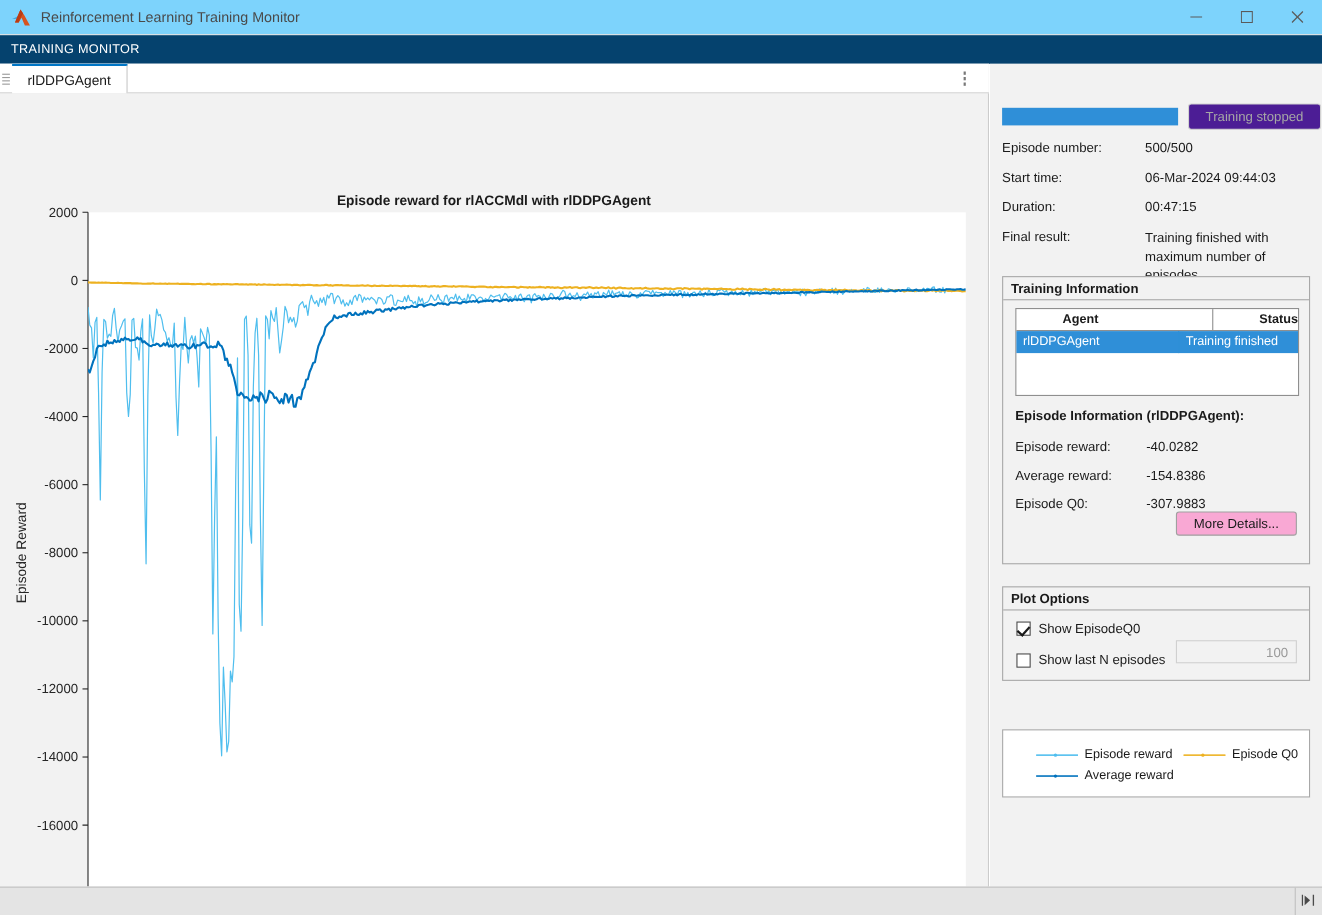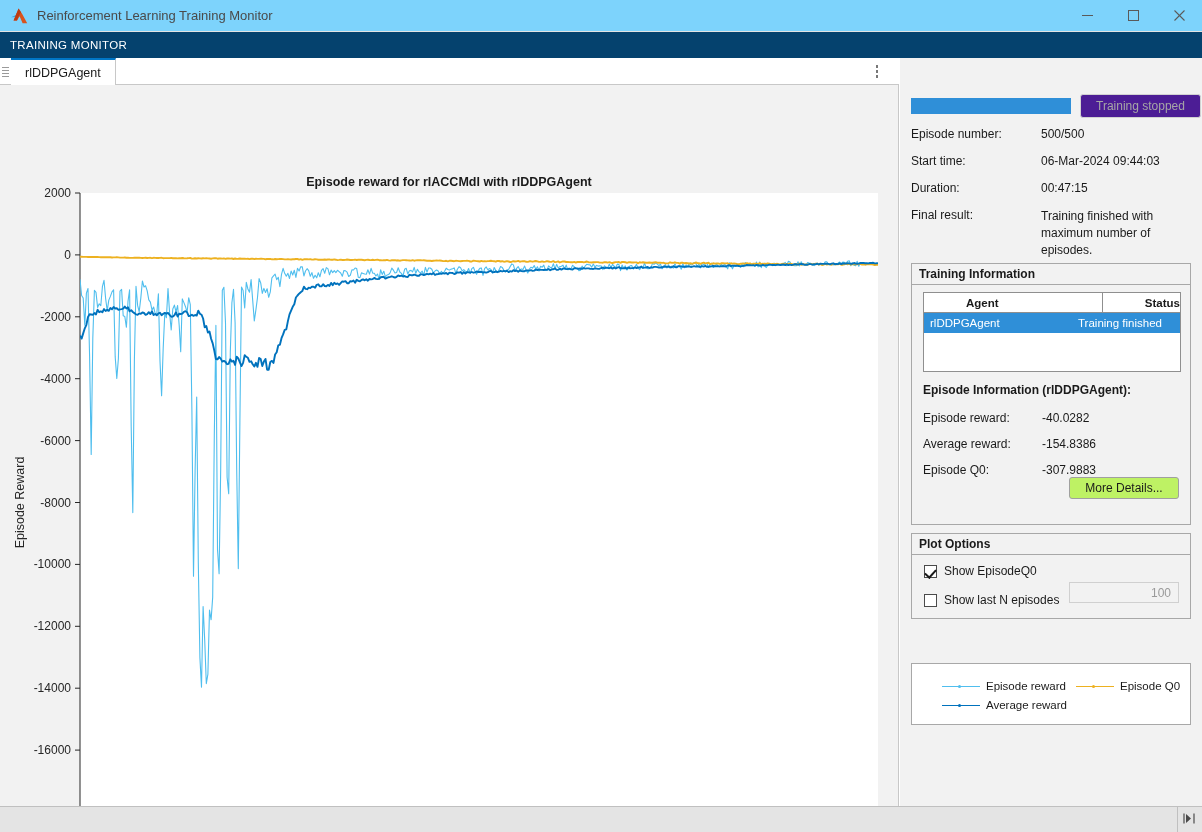--- a/index.html
+++ b/index.html
@@ -132,21 +132,21 @@
   .tbl-c1 { width:148px; border-right:1px solid #8f8f8f; }
   .tbl-c2 { flex:1; }
   .tbl-row { display:flex; height:20px; background:#2f8fd8; color:#ffffff; }
   .tbl-row > div { font-size:11.5px; display:flex; align-items:center; padding-left:6px; }
   .tbl-row .tbl-c1 { border-right:1px solid #2f8fd8; }
 
   .ep-title { position:absolute; left:11px; top:119px; font-size:12px; font-weight:bold; color:#1a1a1a;}
 
   .btn-more {
     position:absolute; right:11px; top:213px; width:110px; height:22px;
-    border:1px solid #a0a0a0; border-radius:3px; background:#bef264;
+    border:1px solid #a0a0a0; border-radius:3px; background:#f9a8d4;
     font-size:12px; color:#1a1a1a; display:flex; align-items:center; justify-content:center;
   }
 
   
   .cbrow { position:absolute; display:flex; align-items:center; gap:7px; }
   .cbox {
     width:13px; height:13px; border:1px solid #4a4a4a; background:#ffffff;
     position:relative; flex:0 0 auto;
   }
   .cbox.checked::after {
@@ -326,21 +326,21 @@
 
       <span class="kv kv-key" style="top:71px">Start time:</span>
       <span class="kv kv-val" style="top:71px">06-Mar-2024 09:44:03</span>
 
       <span class="kv kv-key" style="top:98px">Duration:</span>
       <span class="kv kv-val" style="top:98px">00:47:15</span>
 
       <span class="kv kv-key" style="top:125px">Final result:</span>
       <span class="kv kv-val" style="top:125px; width:145px; line-height:17px;">Training finished with maximum number of episodes.</span>
 
-      <div class="panel" style="left:11px; top:180px; width:280px; height:262px;">
+      <div class="panel" style="left:11px; top:168px; width:280px; height:262px;">
         <span class="panel-title">Training Information</span>
         <span class="panel-sep"></span>
 
         <div class="tbl">
           <div class="tbl-head">
             <div class="tbl-c1">Agent</div>
             <div class="tbl-c2">Status</div>
           </div>
           <div class="tbl-row">
             <div class="tbl-c1">rlDDPGAgent</div>

